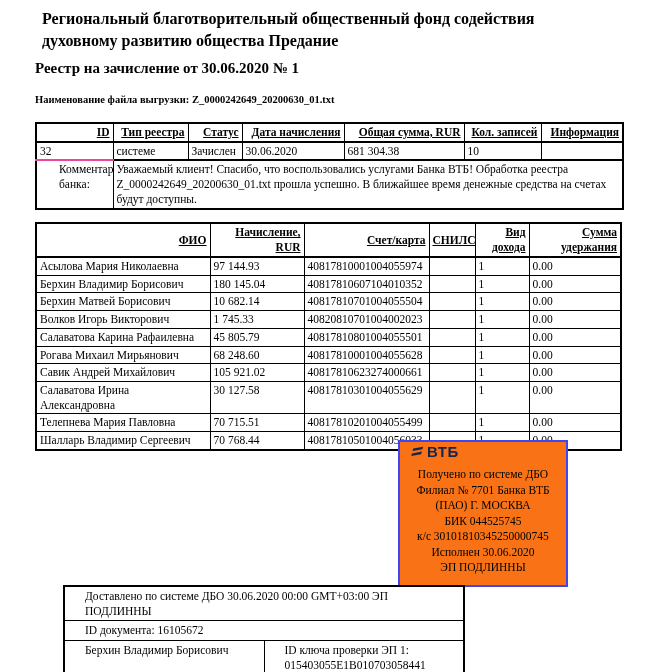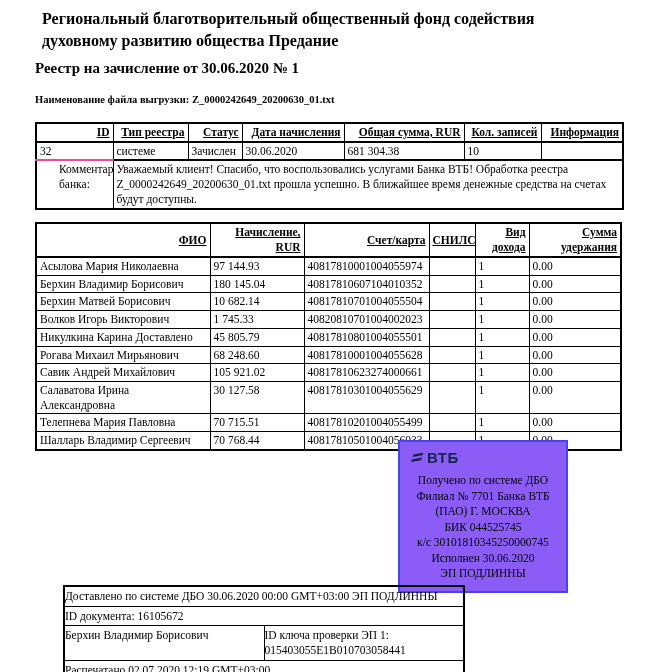--- a/index.html
+++ b/index.html
@@ -47,38 +47,38 @@
   .payments-table {
     position: absolute; left: 35px; top: 222px; width: 585px;
     border: 2px solid #000;
   }
   .payments-table thead th { border-bottom: 2px solid #000; height: 34px; }
   .payments-table td { text-align: left; }
 
   .vtb-stamp {
     position: absolute; left: 398px; top: 440px; width: 170px;
     border: 2px solid #4545ef;
-    padding: 7px 6px 9px 6px;
-    background: #8b5cf6;
+    padding: 1px 6px 9px 6px;
+    background: #f97316;
   }
   .vtb-logo-row {
     display: flex; align-items: center; gap: 3px;
     padding-left: 5px; margin-bottom: 7px;
   }
   .vtb-logo-text {
     font-family: "Liberation Sans", sans-serif;
     font-weight: bold; font-size: 15px; letter-spacing: 0.5px;
   }
   .vtb-lines { text-align: center; font-size: 11.5px; line-height: 15.5px; }
 
   .footer-table {
     position: absolute; left: 63px; top: 585px; width: 402px;
     border: 2px solid #000;
   }
-  .footer-table td { font-size: 11.5px; padding: 2px 0; }
+  .footer-table td { font-size: 11.5px; padding: 2px 20px; }
   .footer-col-left { width: 142px; }
 </style>
 </head>
 <body>
 
 <div class="page">
 
   <div class="doc-title">
     <div>Региональный благотворительный общественный фонд содействия</div>
     <div>духовному развитию общества Предание</div>
@@ -172,21 +172,21 @@
         </tr>
         <tr>
           <td>Волков Игорь Викторович</td>
           <td>1 745.33</td>
           <td>40820810701004002023</td>
           <td></td>
           <td>1</td>
           <td>0.00</td>
         </tr>
         <tr>
-          <td>Никулкина Карина Доставлено</td>
+          <td>Салаватова Карина Рафаилевна</td>
           <td>45 805.79</td>
           <td>40817810801004055501</td>
           <td></td>
           <td>1</td>
           <td>0.00</td>
         </tr>
         <tr>
           <td>Рогава Михаил Мирьянович</td>
           <td>68 248.60</td>
           <td>40817810001004055628</td>

